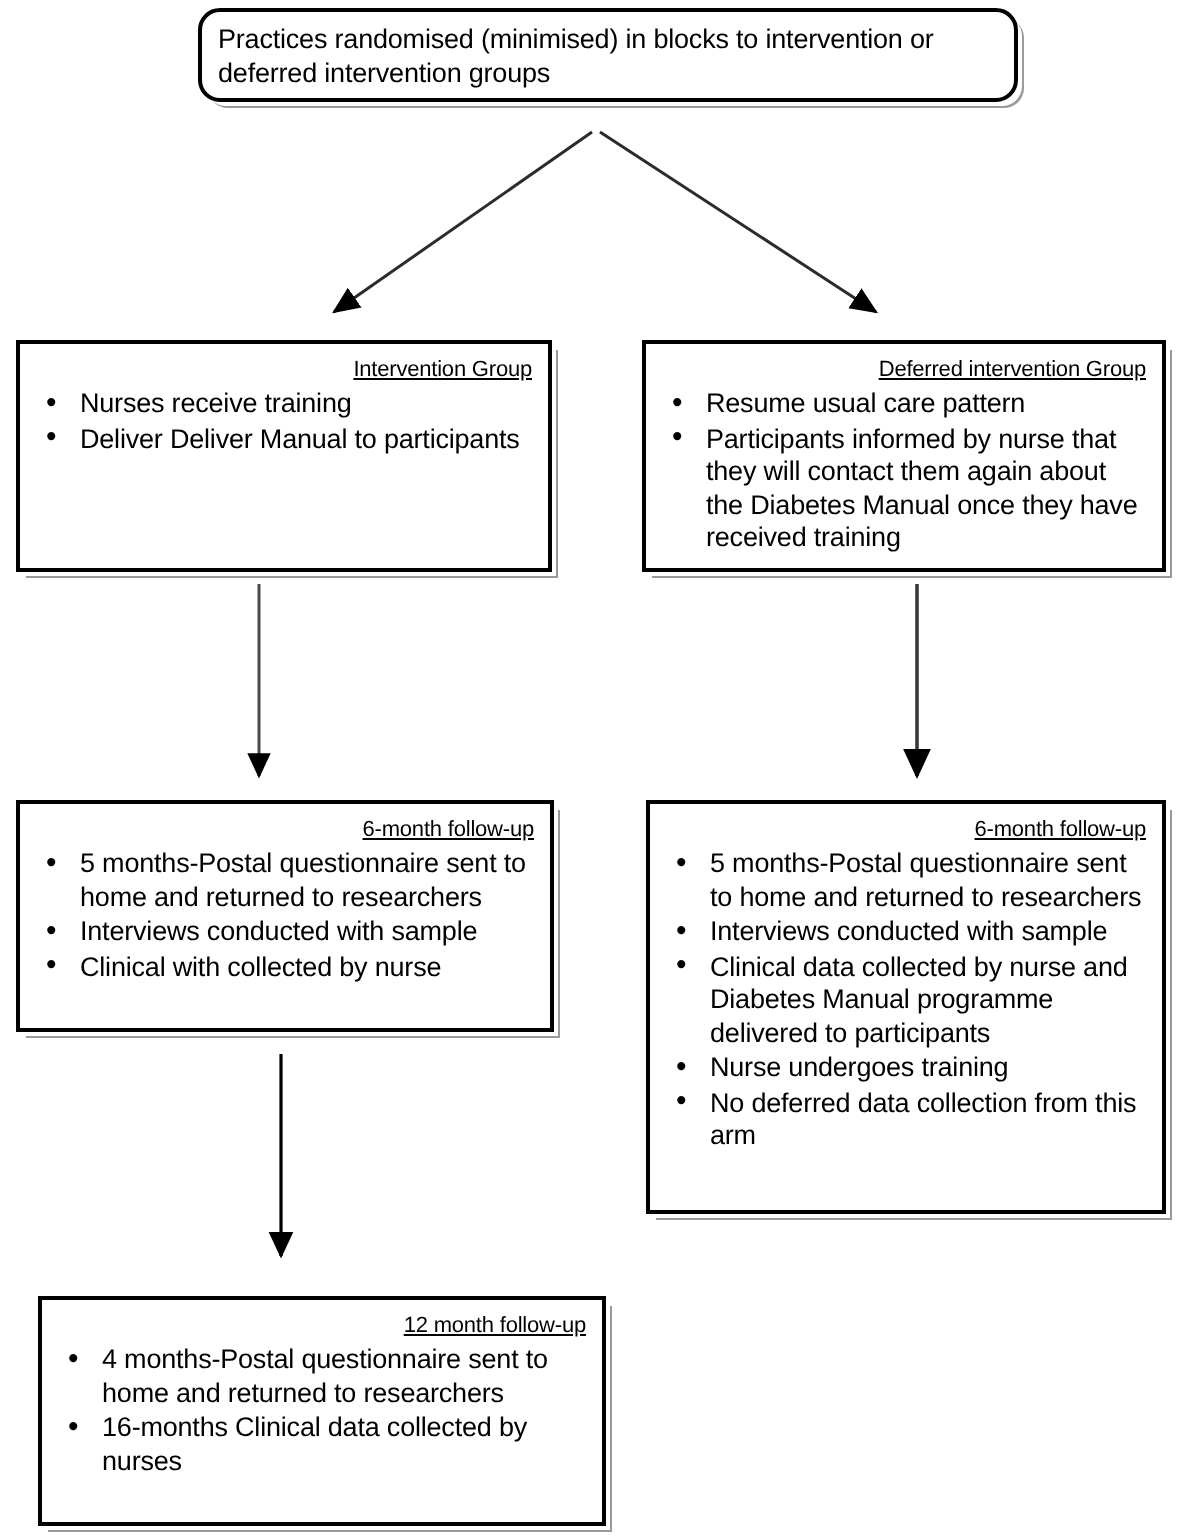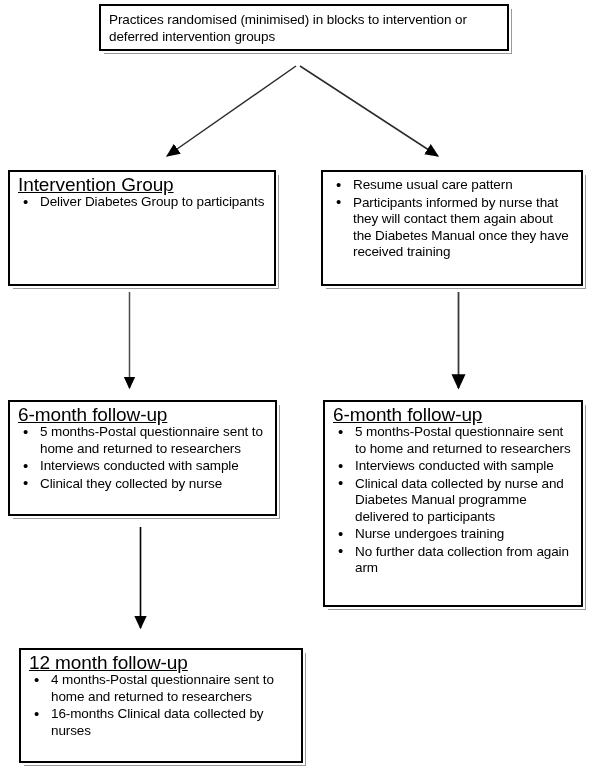--- a/index.html
+++ b/index.html
@@ -31,23 +31,23 @@
     background: #ffffff;
     border: 2px solid #000000;
     box-shadow: 3px 3px 0 -1px #ffffff, 4px 4px 0 -1px #9a9a9a;
     z-index: 5;
   }
   .node-inner {
     padding: 5px 8px 5px 8px;
   }
 
   .node-title {
-    text-align: left;
+    text-align: right;
     text-decoration: underline;
-    font-size: 19px;
+    font-size: 11px;
     line-height: 16px;
     margin: 0 0 1px 0;
     letter-spacing: -0.1px;
   }
 
   ul.bullets {
     margin: 0;
     padding: 0;
     list-style: none;
   }
@@ -104,64 +104,66 @@
     <line x1="296" y1="66" x2="167" y2="156" stroke="#2b2b2b" stroke-width="1.5" marker-end="url(#ah-thin)"></line>
     <line x1="300" y1="66" x2="438" y2="156" stroke="#2b2b2b" stroke-width="1.5" marker-end="url(#ah-thin)"></line>
 
     <line x1="129.5" y1="292" x2="129.5" y2="388" stroke="#4a4a4a" stroke-width="1.5" marker-end="url(#ah)"></line>
 
     <line x1="458.5" y1="292" x2="458.5" y2="388" stroke="#3a3a3a" stroke-width="1.8" marker-end="url(#ah)"></line>
 
     <line x1="140.5" y1="527" x2="140.5" y2="628" stroke="#000000" stroke-width="1.6" marker-end="url(#ah)"></line>
   </svg>
 
-  <div class="node" style="left:99px; top:4px; width:410px; height:47px;">
+  <div class="node" style="left:99px; top:4px; width:410px; height:47px;border-radius:11px;">
     <div class="node-inner">
       <div class="plain-text">Practices randomised (minimised) in blocks to intervention or deferred intervention groups</div>
     </div>
   </div>
 
   <div class="node" style="left:8px; top:170px; width:268px; height:116px;">
     <div class="node-inner">
       <div class="node-title">Intervention Group</div>
       <ul class="bullets">
-        <li>Deliver Diabetes Group to participants</li>
+        <li>Nurses receive training</li>
+        <li>Deliver Deliver Manual to participants</li>
       </ul>
     </div>
   </div>
 
   <div class="node" style="left:321px; top:170px; width:262px; height:116px;">
     <div class="node-inner">
+      <div class="node-title">Deferred intervention Group</div>
       <ul class="bullets">
         <li>Resume usual care pattern</li>
         <li>Participants informed by nurse that they will contact them again about the Diabetes Manual once they have received training</li>
       </ul>
     </div>
   </div>
 
   <div class="node" style="left:8px; top:400px; width:269px; height:116px;">
     <div class="node-inner">
       <div class="node-title">6-month follow-up</div>
       <ul class="bullets">
         <li>5 months-Postal questionnaire sent to home and returned to researchers</li>
         <li>Interviews conducted with sample</li>
-        <li>Clinical they collected by nurse</li>
+        <li>Clinical with collected by nurse</li>
       </ul>
     </div>
   </div>
 
   <div class="node" style="left:323px; top:400px; width:260px; height:207px;">
     <div class="node-inner">
       <div class="node-title">6-month follow-up</div>
       <ul class="bullets">
         <li>5 months-Postal questionnaire sent to home and returned to researchers</li>
         <li>Interviews conducted with sample</li>
         <li>Clinical data collected by nurse and Diabetes Manual programme delivered to participants</li>
         <li>Nurse undergoes training</li>
-        <li>No further data collection from again arm</li>
+        <li>No deferred data collection from this arm</li>
       </ul>
     </div>
   </div>
 
   <div class="node" style="left:19px; top:648px; width:284px; height:115px;">
     <div class="node-inner">
       <div class="node-title">12 month follow-up</div>
       <ul class="bullets">
         <li>4 months-Postal questionnaire sent to home and returned to researchers</li>
         <li>16-months Clinical data collected by nurses</li>

